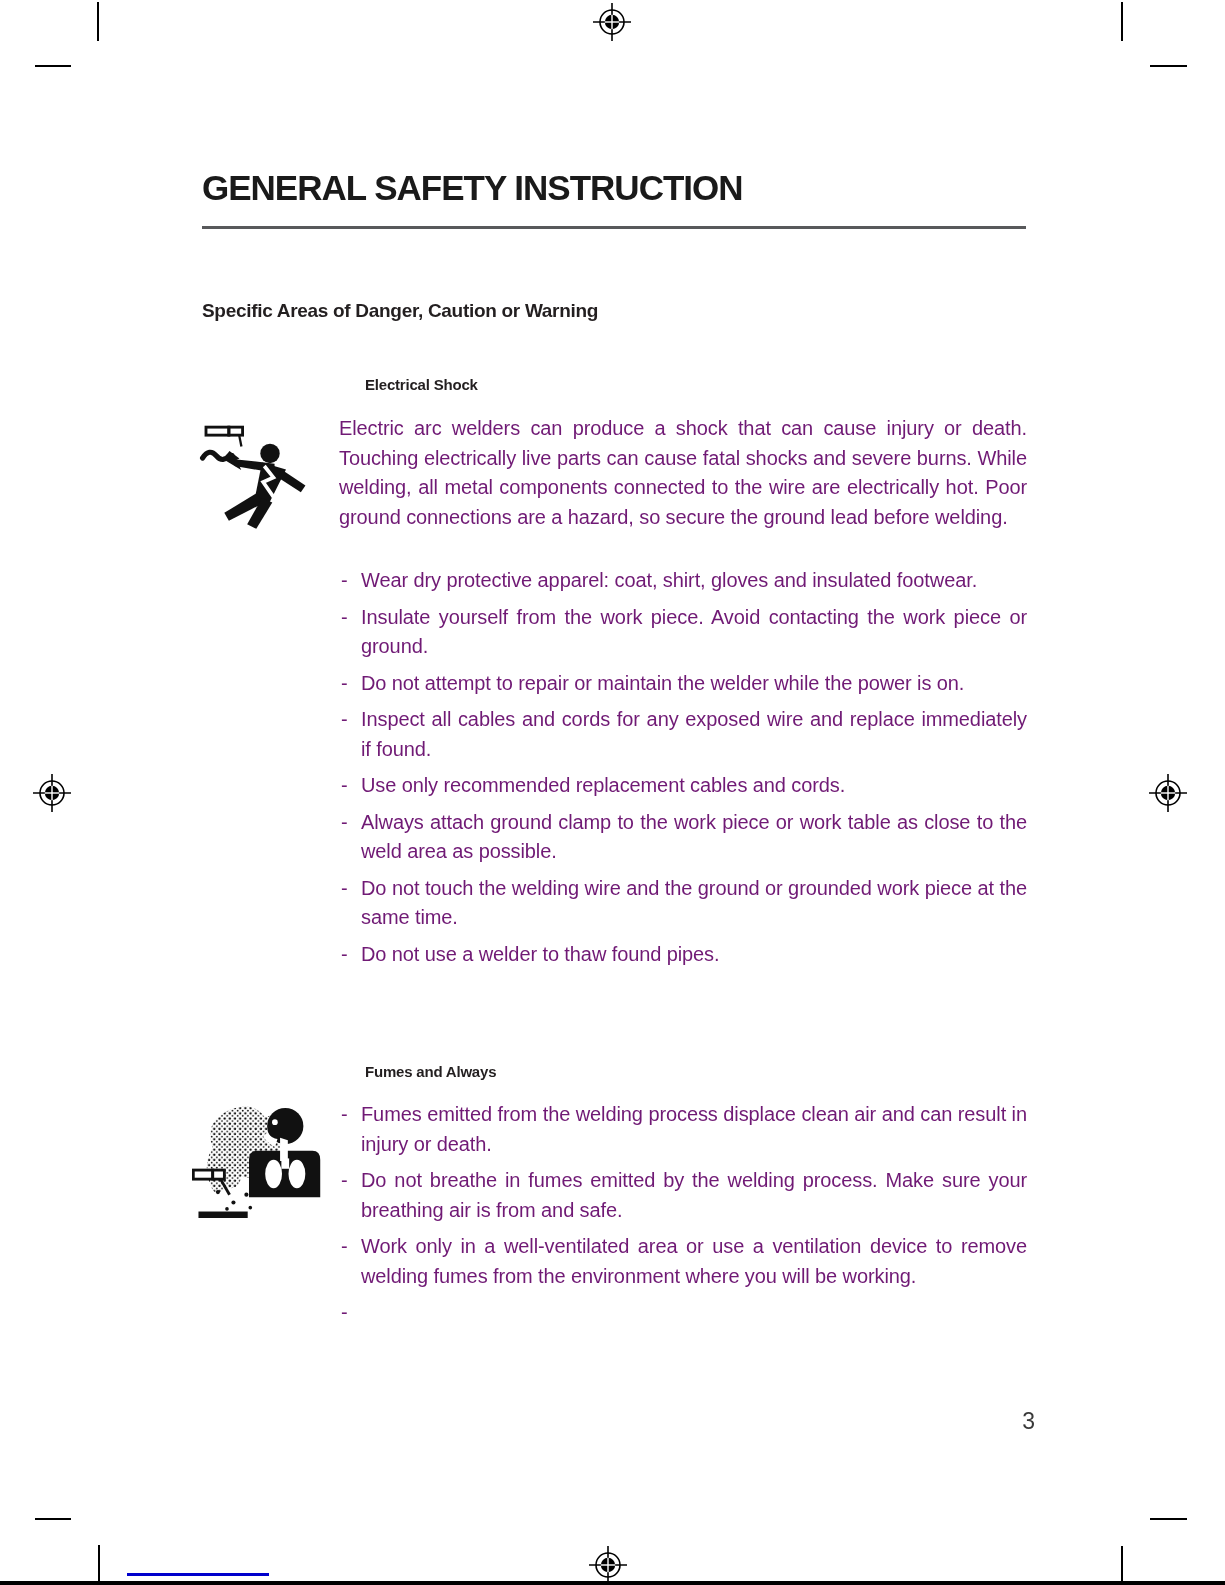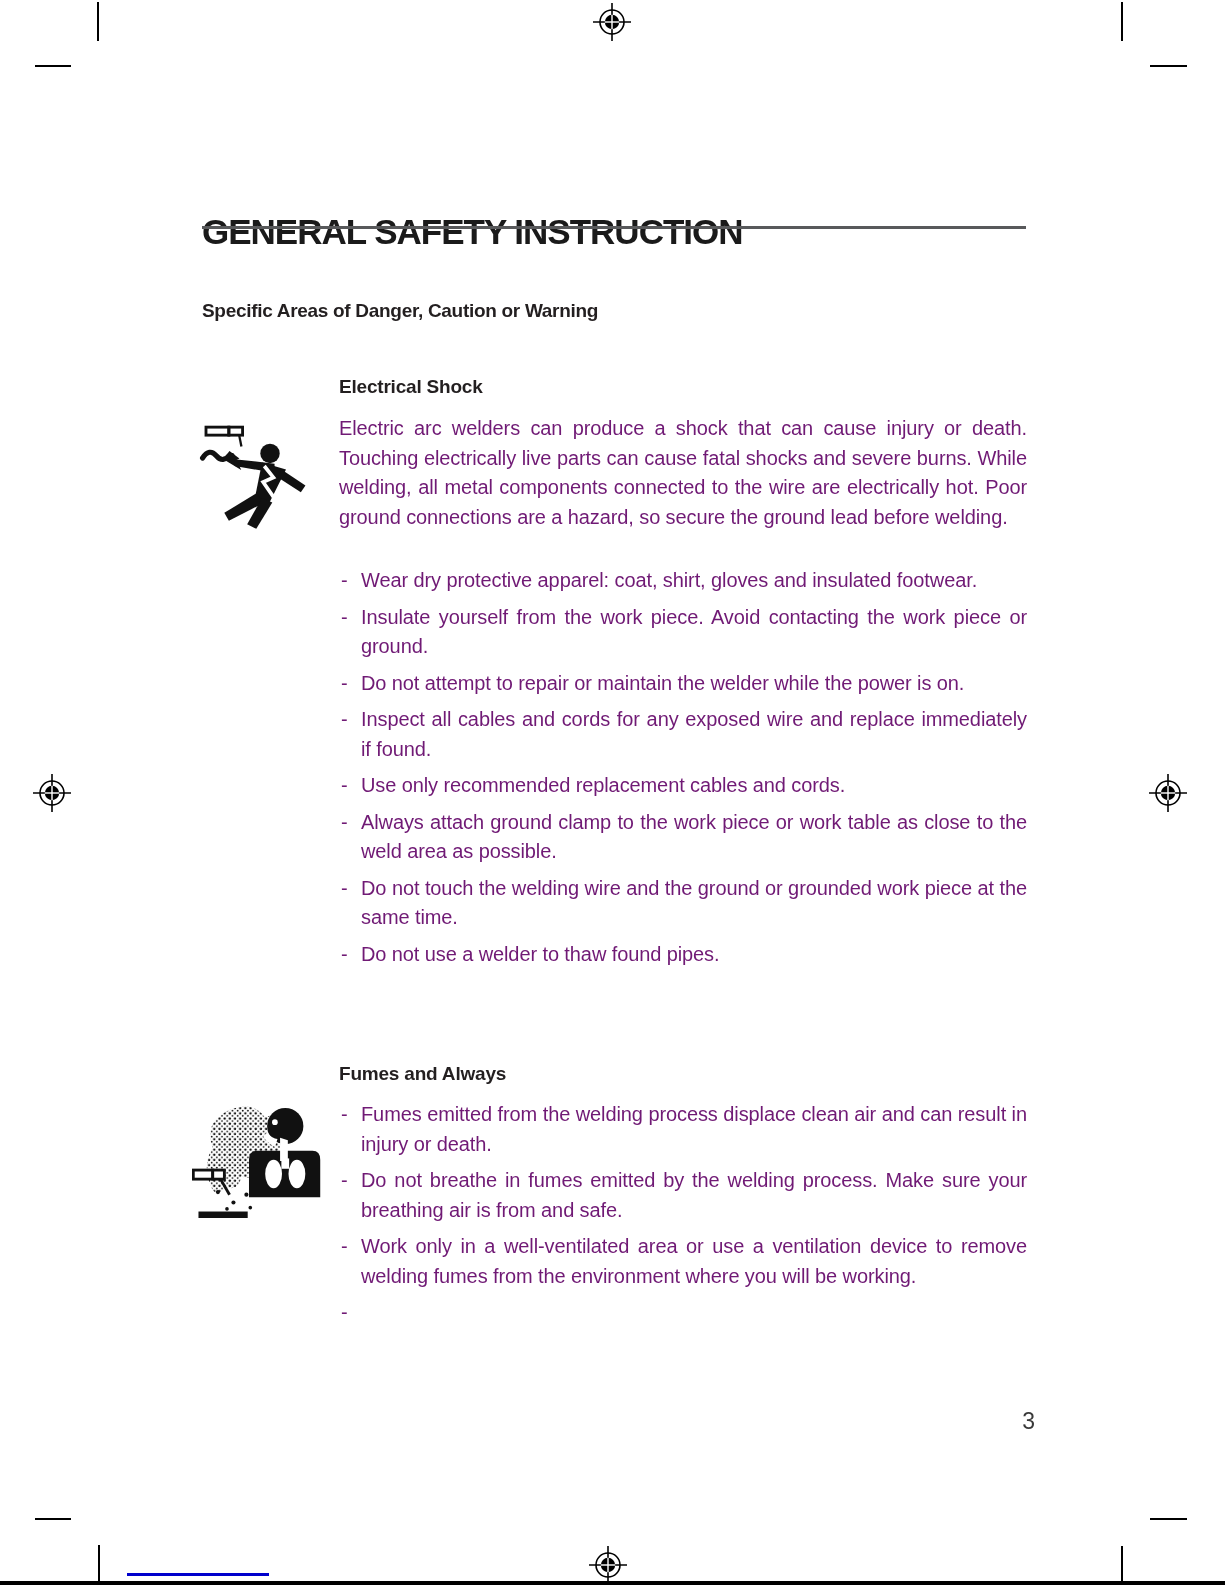--- a/index.html
+++ b/index.html
@@ -7,32 +7,32 @@
     position:relative;
     width:1225px;height:1585px;
     background:#ffffff;
     font-family:"Liberation Sans", sans-serif;
     color:#231f20;
     overflow:hidden;
   }
   .doc-title{
     position:absolute;left:202px;top:168px;width:830px;
     font-size:35px;font-weight:bold;letter-spacing:-1px;
-    color:#1a1a1a;white-space:nowrap;margin-top:44px;
+    color:#1a1a1a;white-space:nowrap;
   }
   .title-rule{
     position:absolute;left:202px;top:226px;width:824px;height:3px;
     background:#58595b;
   }
   .doc-subtitle{
     position:absolute;left:202px;top:300px;width:830px;
     font-size:19px;font-weight:bold;letter-spacing:-0.3px;
   }
   .sec-heading{
-    font-size:19px;font-weight:bold;letter-spacing:-0.2px;
+    font-size:15px;font-weight:bold;letter-spacing:-0.2px;margin-left:26px;
   }
   .sec1-heading{position:absolute;left:339px;top:376px;width:690px;}
   .sec2-heading{position:absolute;left:339px;top:1063px;width:690px;}
   .body-text{
     font-size:20px;line-height:29.5px;text-align:justify;
     letter-spacing:-0.1px;color:#701a75;
   }
   .sec1-paragraph{position:absolute;left:339px;top:414px;width:688px;}
   .sec1-bullets{position:absolute;left:339px;top:566px;width:688px;}
   .sec2-bullets{position:absolute;left:339px;top:1100px;width:688px;}

